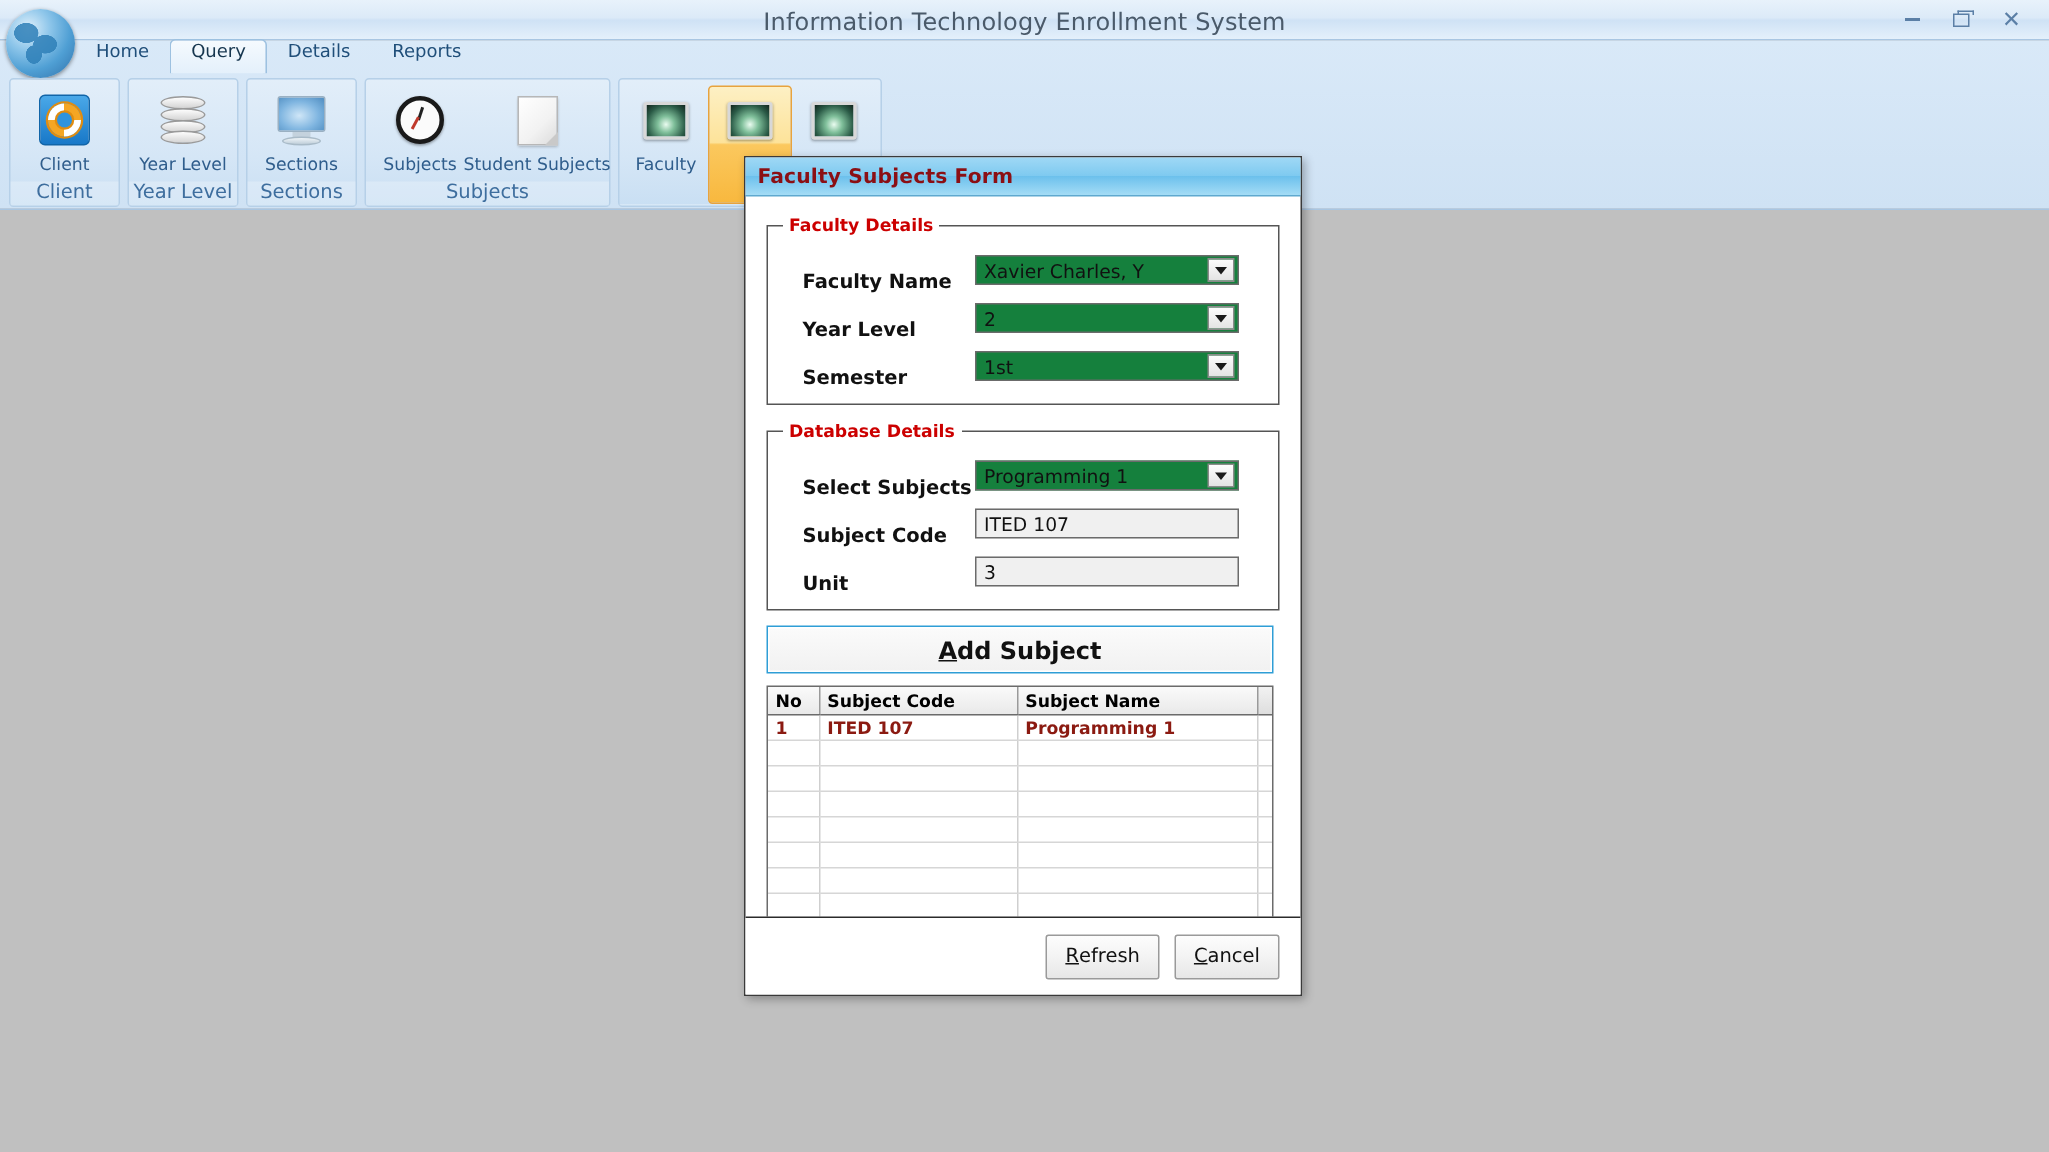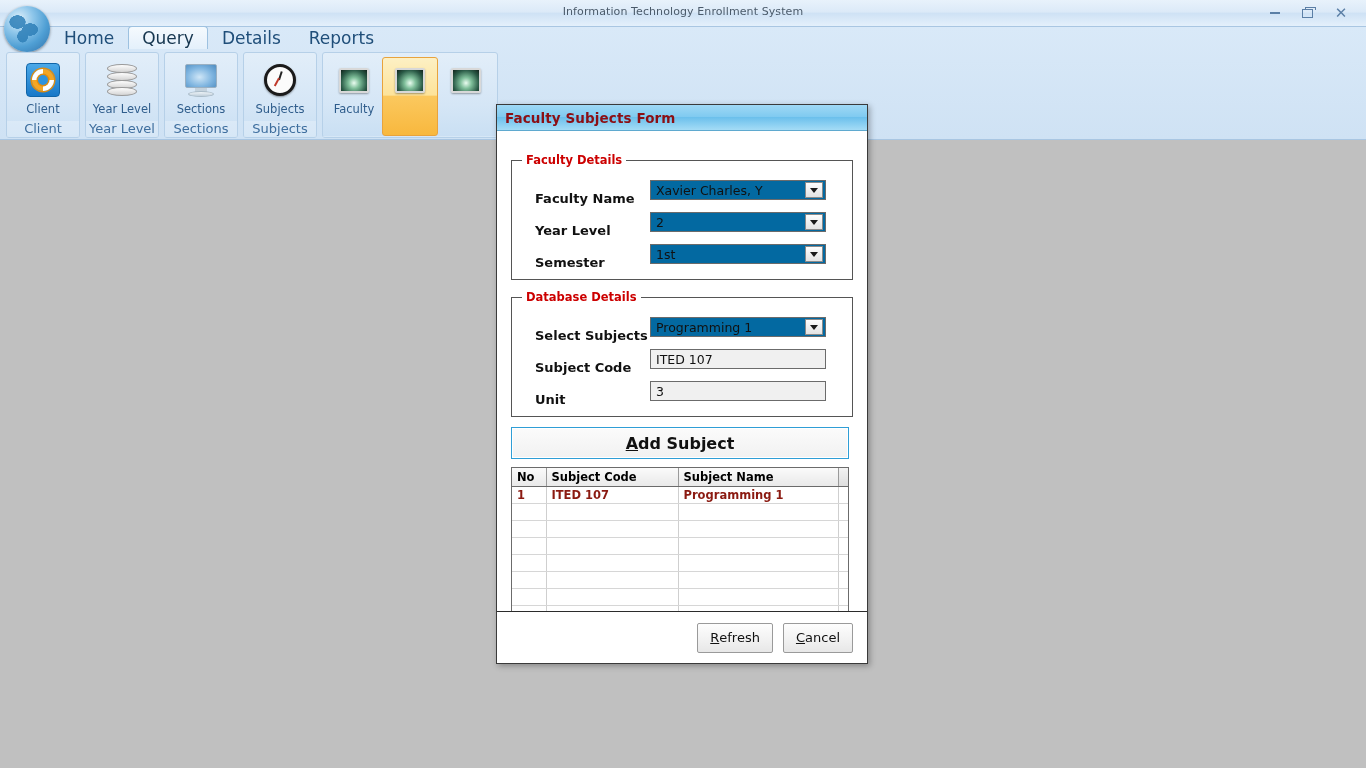--- a/index.html
+++ b/index.html
@@ -18,21 +18,21 @@
   }
 
   
   #titlebar {
     position: absolute; left: 0; top: 0; width: 1366px; height: 27px;
     background: linear-gradient(to bottom, #e8f2fb 0%, #dceaf8 45%, #cfe2f5 52%, #e4f0fb 100%);
     border-bottom: 1px solid #a9c6e2;
   }
   #titlebar-text {
     position: absolute; left: 0; top: 5px; width: 1366px;
-    text-align: center; font-size: 11px; color: #4a5a6a;
+    text-align: center; font-size: 16px; color: #4a5a6a;
     letter-spacing: .1px;
   }
   .win-btn {
     position: absolute; top: 3px; width: 30px; height: 20px;
     display: flex; align-items: center; justify-content: center;
     color: #5b7fa6; font-size: 14px; cursor: default;
   }
   #btn-min { right: 76px; }
   #btn-max { right: 44px; }
   #btn-close { right: 10px; }
@@ -71,22 +71,22 @@
     background: linear-gradient(to bottom, #eef6fd, #d4e7f7);
     border: 1px solid #b2cde6; border-radius: 0 8px 8px 0; z-index: -1;
   }
 
   
   #tabs {
     position: absolute; left: 50px; top: -3px; height: 25px;
     display: flex; align-items: flex-end;
   }
   .tab {
-    height: 23px; padding: 0 13px; display: flex; align-items: center;
-    font-size: 17px; color: #1f4e79; cursor: default;
+    height: 23px; padding: 0 13px; display: flex; 
+    font-size: 12px; color: #1f4e79; cursor: default;
     border: 1px solid transparent; border-bottom: none;
     border-radius: 4px 4px 0 0;
   }
   .tab.active {
     background: linear-gradient(to bottom, #f5fafe, #e4f0fb);
     border-color: #9dc1e0; color: #16364f;
   }
 
   
   #ribbon-groups {
@@ -195,38 +195,38 @@
   #dialog-titlebar {
     height: 26px; width: 100%;
     background: linear-gradient(to bottom, #9fd8f5 0%, #7fcaf0 48%, #6cc0ec 50%, #a4dcf6 100%);
     border-bottom: 1px solid #5fa9cf;
     display: flex; align-items: center;
   }
   #dialog-title {
     font-size: 13.5px; font-weight: bold; color: #8b0f14;
     padding-left: 8px; letter-spacing: .1px;
   }
-  #dialog-body { padding: 22px 14px 0 14px; position: relative; height: 498px; }
+  #dialog-body { padding: 12px 14px 0 14px; position: relative; height: 498px; }
 
   fieldset.grp {
     border: 1px solid #555; margin: 0 0 10px 0; padding: 7px 8px 9px 8px;
     background: #fff;
   }
   fieldset.grp legend {
     font-size: 11.5px; font-weight: bold; color: #cc0000; padding: 0 4px;
     margin-left: 2px;
   }
   .frow { display: flex; align-items: center; height: 32px; }
   .flabel {
     width: 130px; padding-left: 15px; font-size: 13px; font-weight: bold; color: #111; margin-top: 16px;
   }
   .fctl { position: relative; }
 
   .combo {
-    width: 176px; height: 20px; background: #0369a1;
+    width: 176px; height: 20px; background: #15803d;
     border: 1px solid #6b6b6b; display: flex; align-items: center;
     position: relative; font-size: 12.5px; color: #111;
   }
   .combo .val { padding-left: 5px; flex: 1; white-space: nowrap; overflow: hidden; }
   .combo .arrowbtn {
     width: 18px; height: 16px; margin-right: 2px;
     background: linear-gradient(to bottom, #fdfdfd, #e3e3e3);
     border: 1px solid #8a8a8a;
     display: flex; align-items: center; justify-content: center;
   }
@@ -379,20 +379,26 @@
         <div class="rgroup-label">Sections</div>
       </div>
 
       <div class="rgroup">
         <div class="rgroup-items">
           <div class="ritem">
             <div class="icon-box">
               <div class="ico-clock"></div>
             </div>
             <div class="ritem-label">Subjects</div>
+          </div>
+          <div class="ritem" style="width:90px">
+            <div class="icon-box">
+              <div class="ico-doc"></div>
+            </div>
+            <div class="ritem-label">Student Subjects</div>
           </div>
         </div>
         <div class="rgroup-label">Subjects</div>
       </div>
 
       <div class="rgroup">
         <div class="rgroup-items">
           <div class="ritem" style="width:56px">
             <div class="icon-box">
               <div class="ico-photo" style="width:30px;height:25px"></div>

